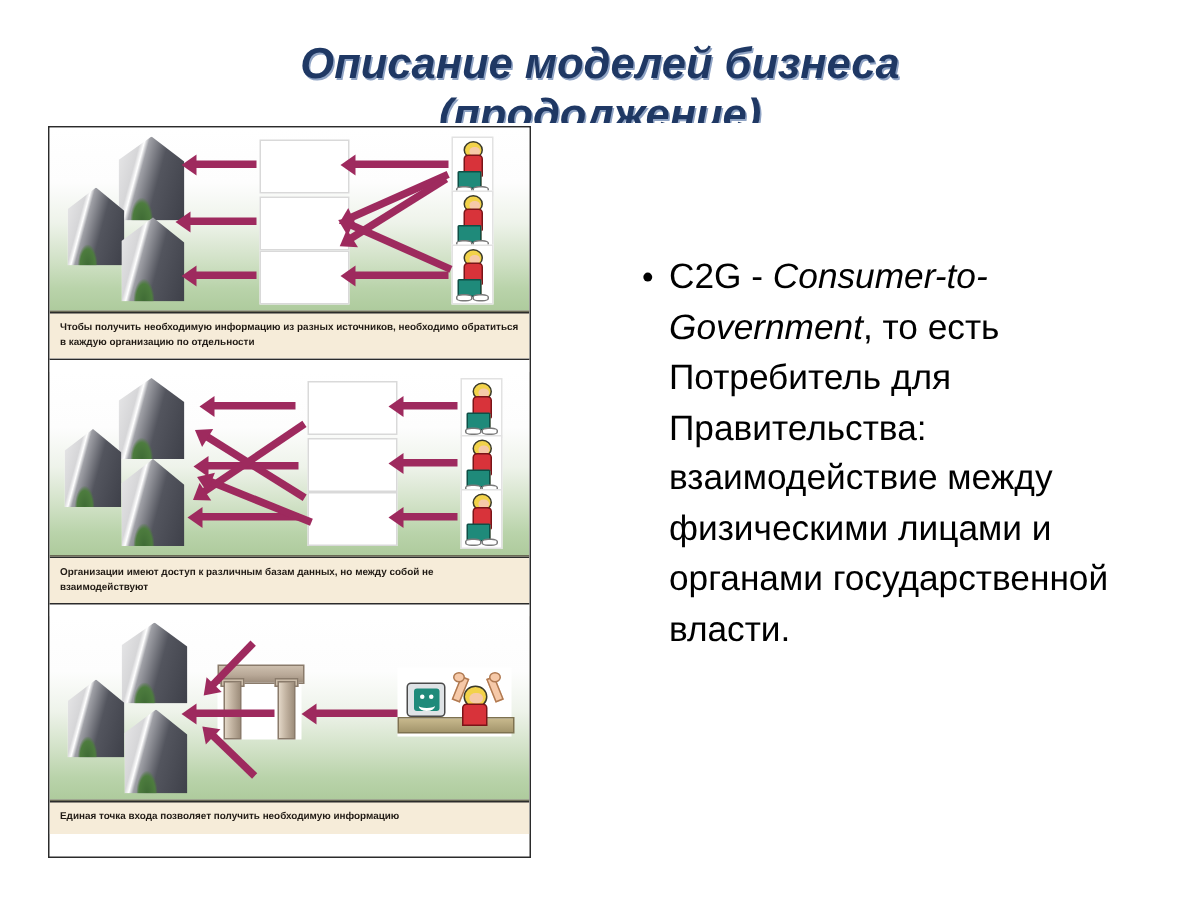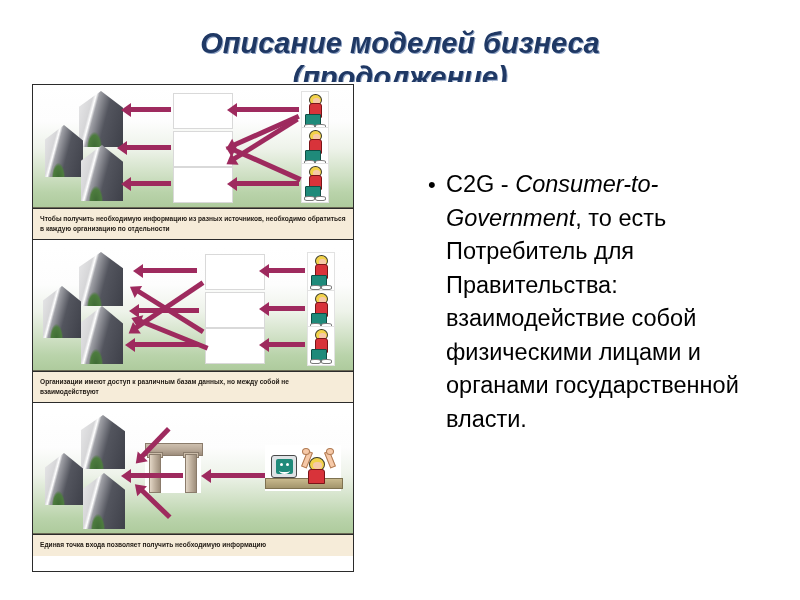--- a/index.html
+++ b/index.html
@@ -490,15 +490,15 @@
 
       <div class="arrow" style="left:176px; top:62px; width:56px;"></div>
     </div>
     <div class="panel-caption">Единая точка входа позволяет получить необходимую информацию</div>
   </div>
 </div>
 
 <div id="body-block">
   <div class="bullet-row">
     <div class="bullet-dot">•</div>
-    <div class="bullet-text"><span>C2G - </span><span class="en">Consumer-to-Government</span><span>, то есть Потребитель для Правительства: взаимодействие собой физическими лицами и органами государственной власти.</span></div>
+    <div class="bullet-text"><span>C2G - </span><span class="en">Consumer-to-Government</span><span>, то есть Потребитель для Правительства: взаимодействие между физическими лицами и органами государственной власти.</span></div>
   </div>
 </div>
 
 </body></html>

